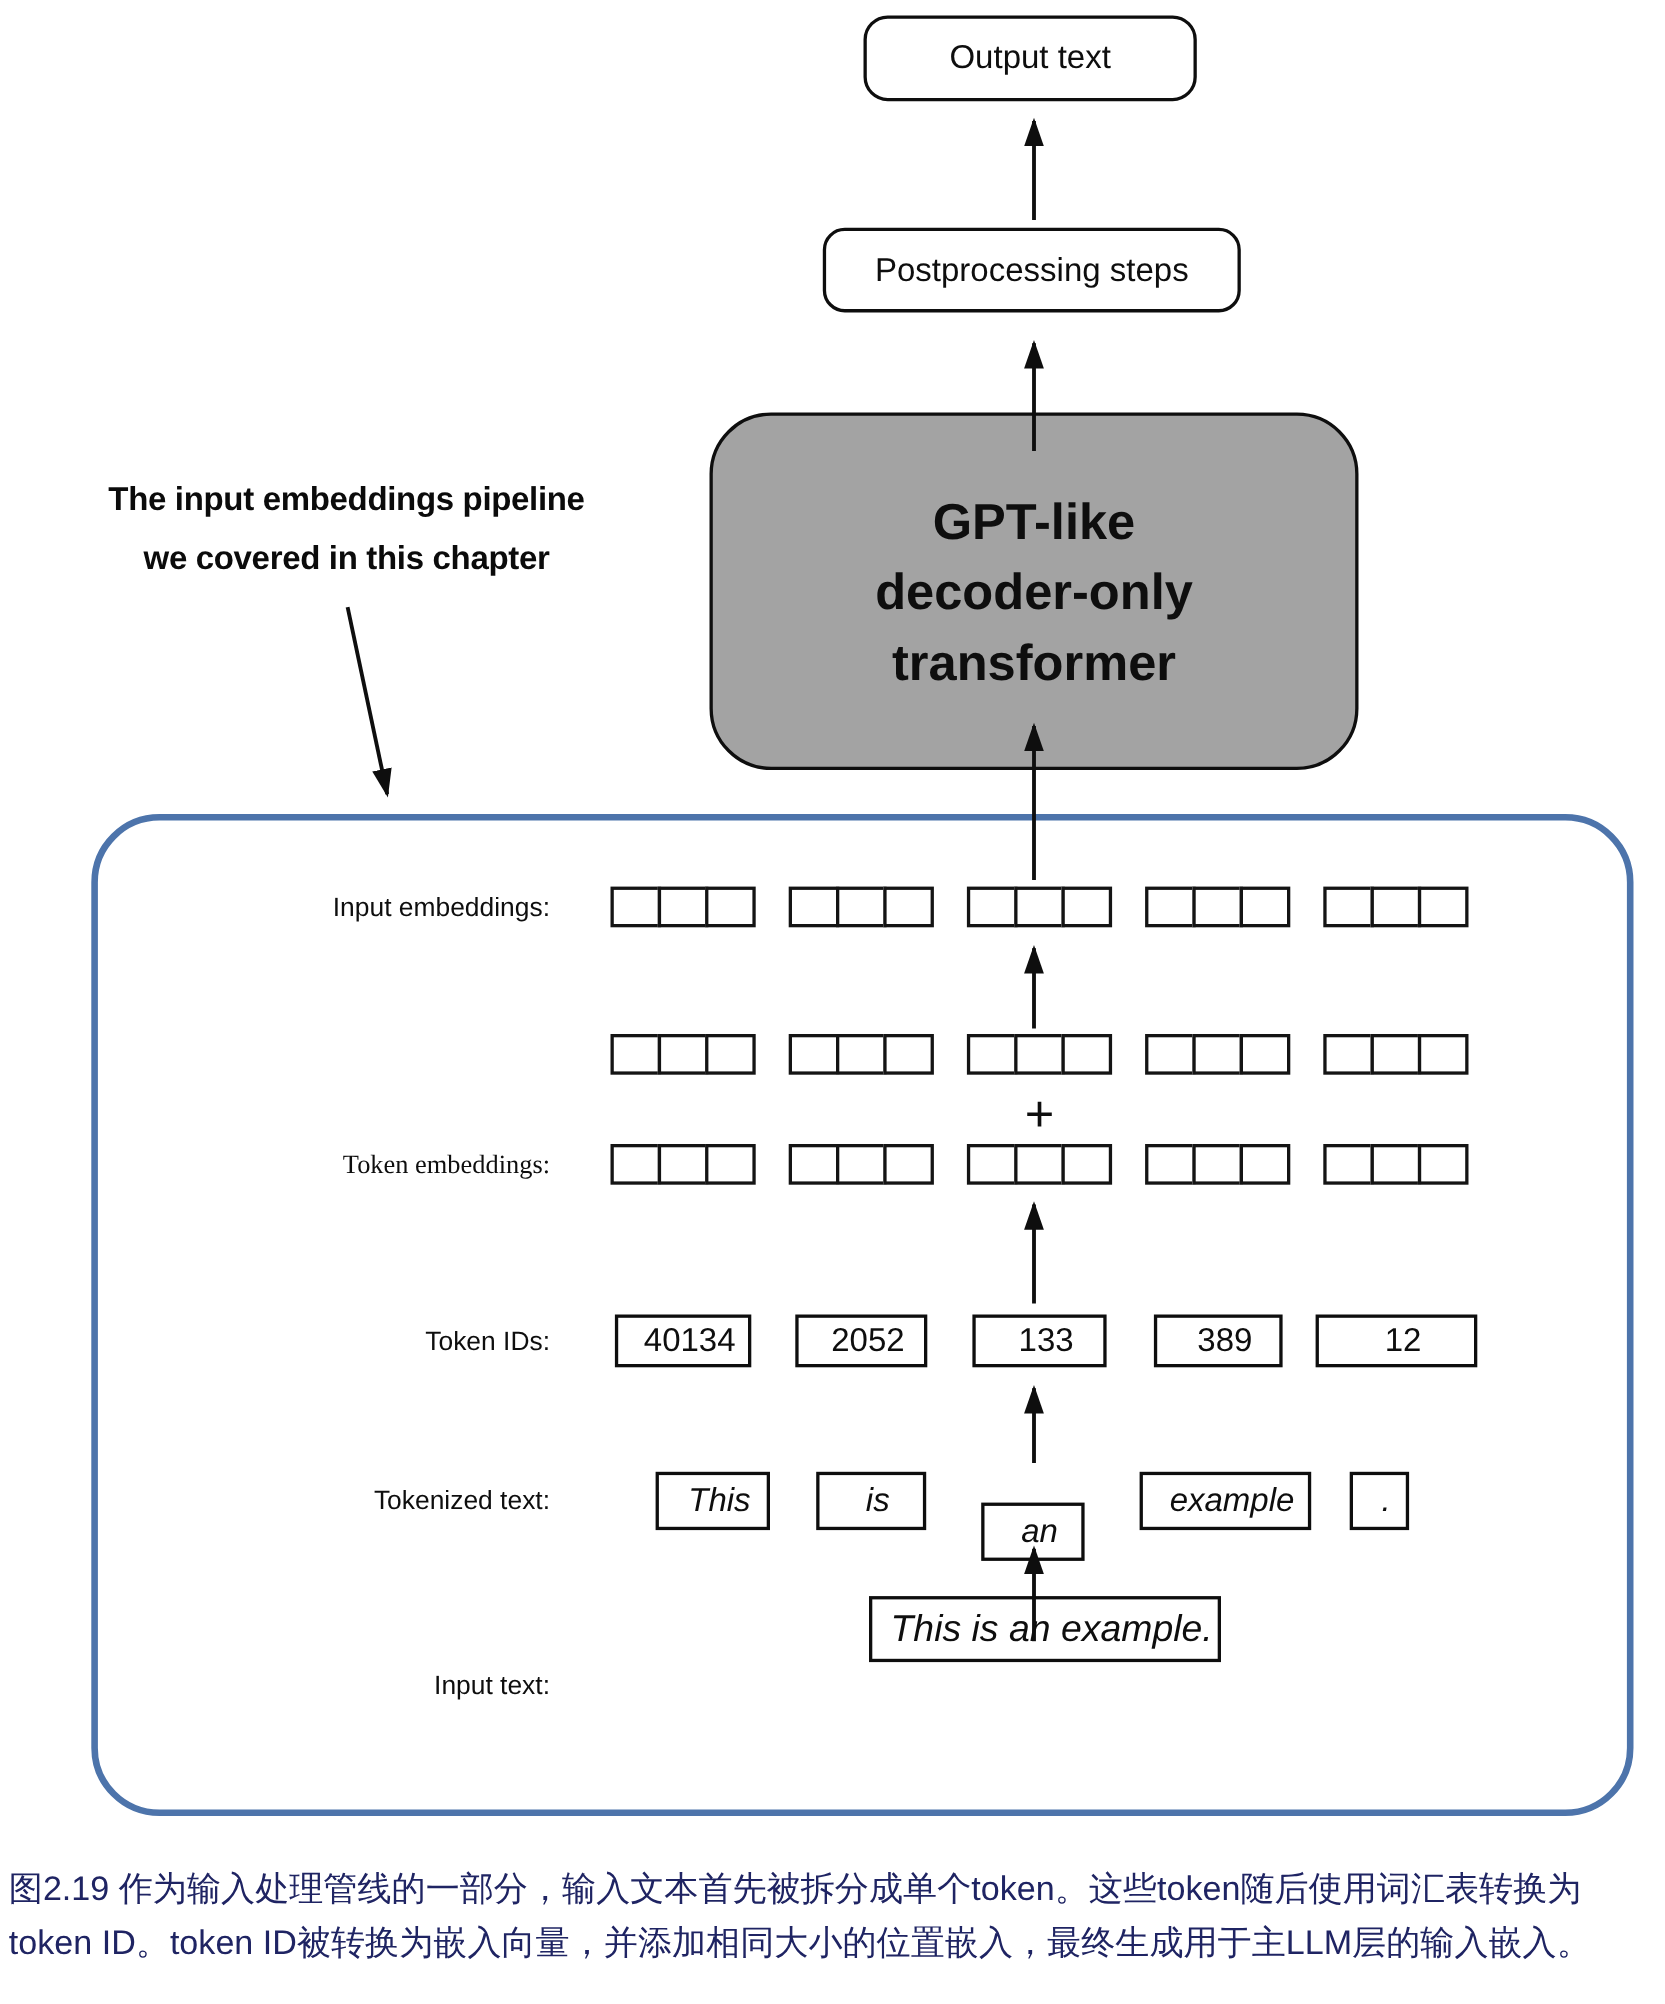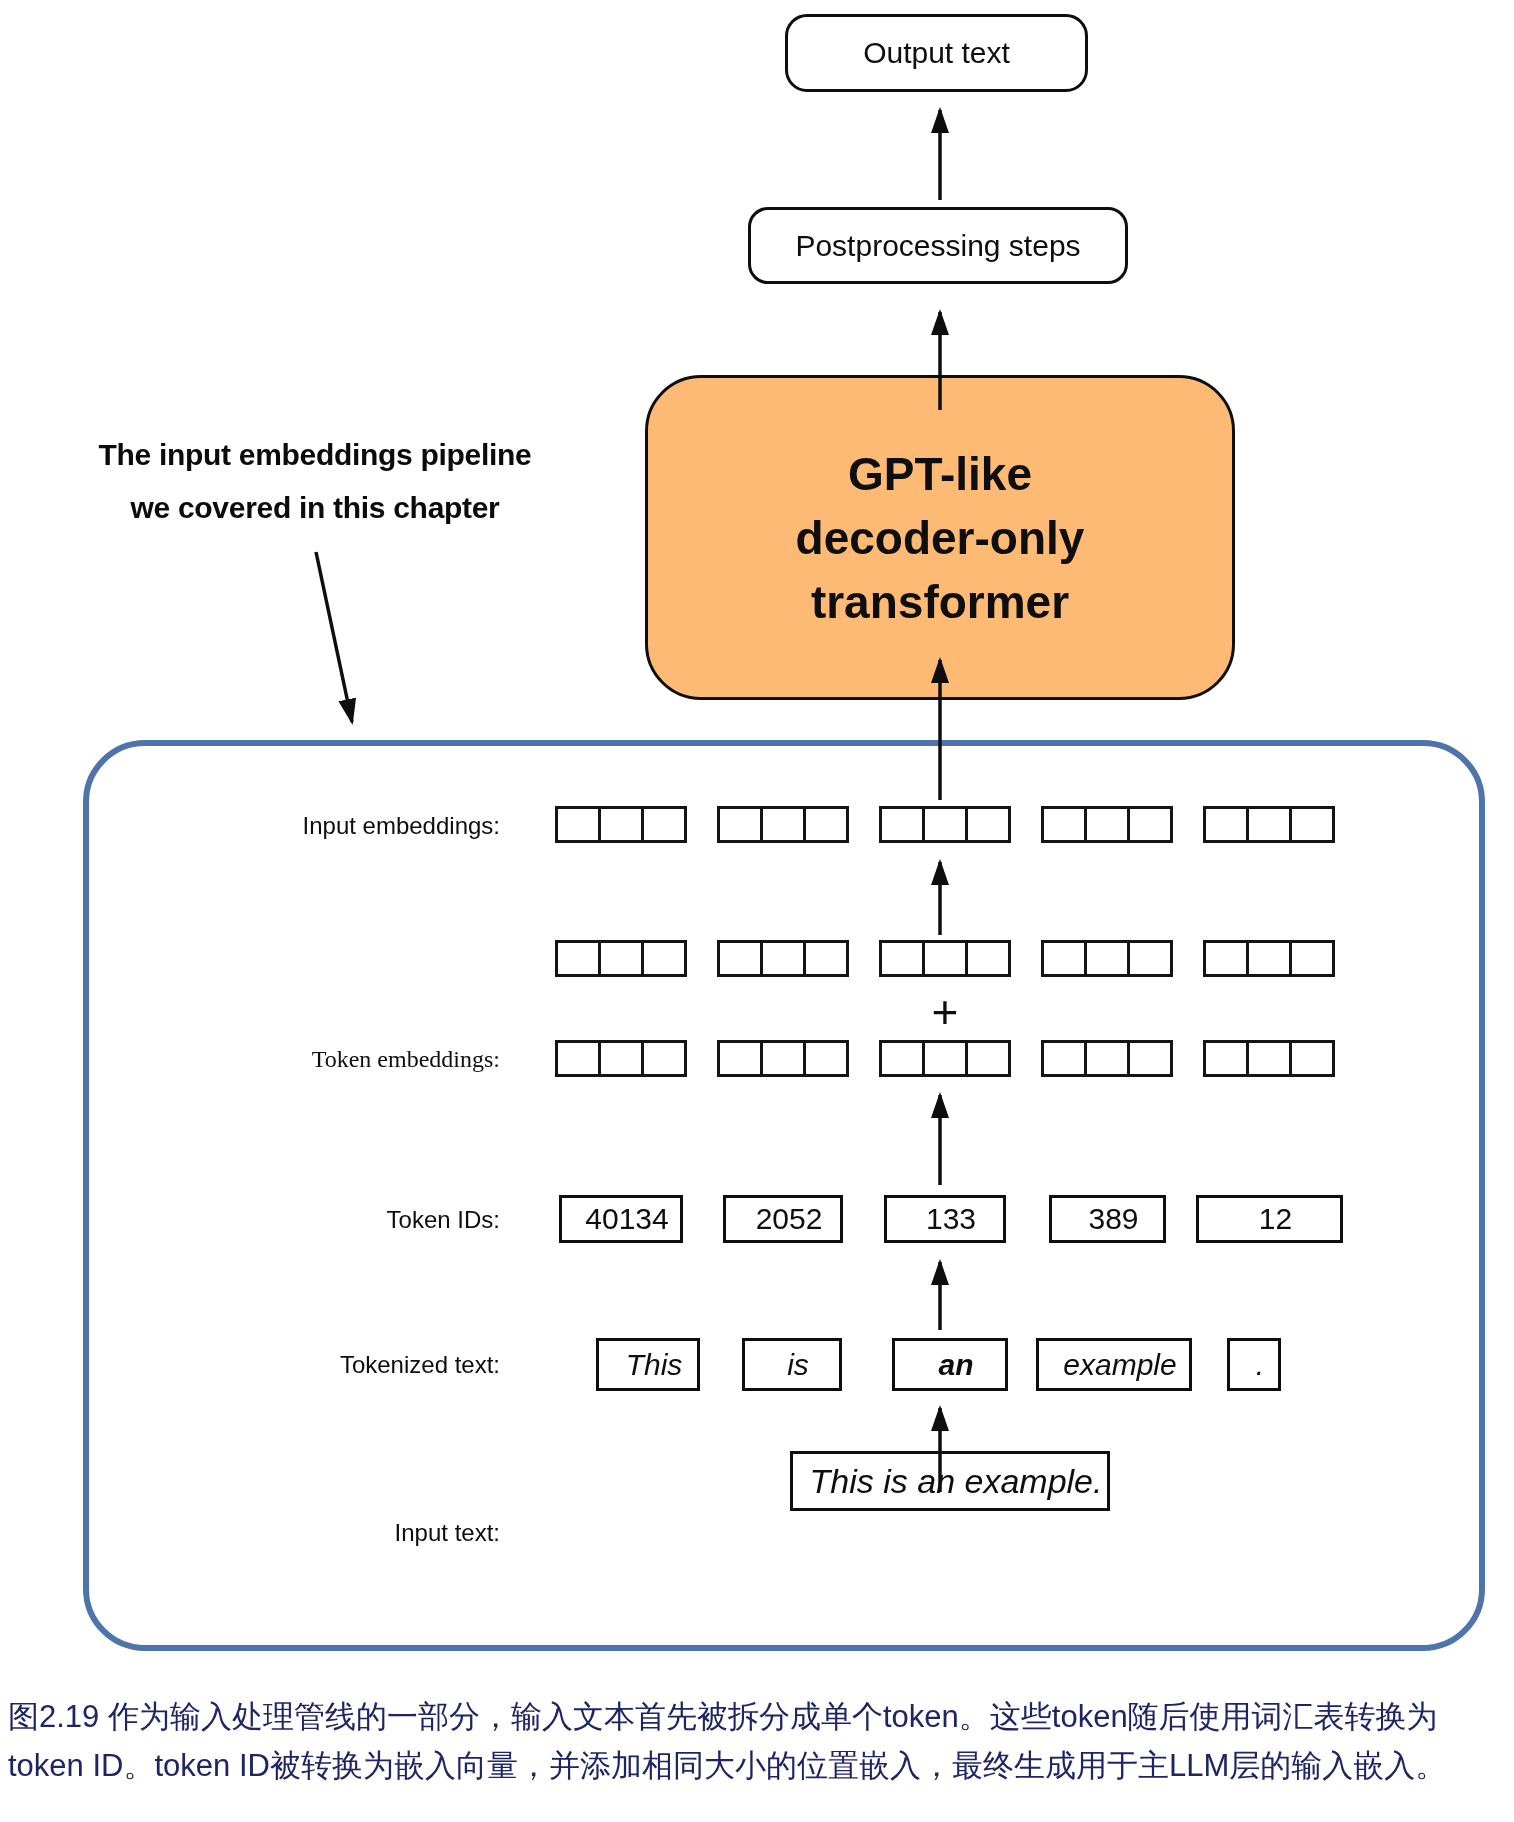--- a/index.html
+++ b/index.html
@@ -64,21 +64,21 @@
 <div id="canvas">
 
   <div class="rbox" style="left:785px;top:14px;width:303px;height:78px;">
     <span>Output text</span>
   </div>
 
   <div class="rbox" style="left:748px;top:207px;width:380px;height:77px;border-radius:20px;">
     <span>Postprocessing steps</span>
   </div>
 
-  <div class="rbox" id="gpt-box" style="left:645px;top:375px;width:590px;height:325px;background:#fdba74;">
+  <div class="rbox" id="gpt-box" style="left:645px;top:375px;width:590px;height:325px;background:#a3a3a3;">
     <div>GPT-like</div>
     <div>decoder-only</div>
     <div>transformer</div>
   </div>
 
   <div id="annotation">
     <div>The input embeddings pipeline</div>
     <div>we covered in this chapter</div>
   </div>
 
@@ -191,21 +191,21 @@
   <div class="cellbox" style="left:1196px;top:1195px;width:147px;height:48px;">
       <span>12</span>
     </div>
 
   <div class="cellbox italic" style="left:596px;top:1338px;width:104px;height:53px;border-width:3px;">
       <span>This</span>
     </div>
   <div class="cellbox italic" style="left:742px;top:1338px;width:100px;height:53px;border-width:3px;">
       <span>is</span>
     </div>
-  <div class="cellbox italic" style="left:892px;top:1338px;width:116px;height:53px;border-width:3px;font-weight:bold;">
+  <div class="cellbox italic" style="left:892px;top:1366px;width:94px;height:53px;border-width:3px;">
       <span>an</span>
     </div>
   <div class="cellbox italic" style="left:1036px;top:1338px;width:156px;height:53px;border-width:3px;">
       <span>example</span>
     </div>
   <div class="cellbox italic" style="left:1227px;top:1338px;width:54px;height:53px;border-width:3px;">
       <span>.</span>
     </div>
 
   <div class="cellbox italic" style="left:790px;top:1451px;width:320px;height:60px;font-size:34px;">

